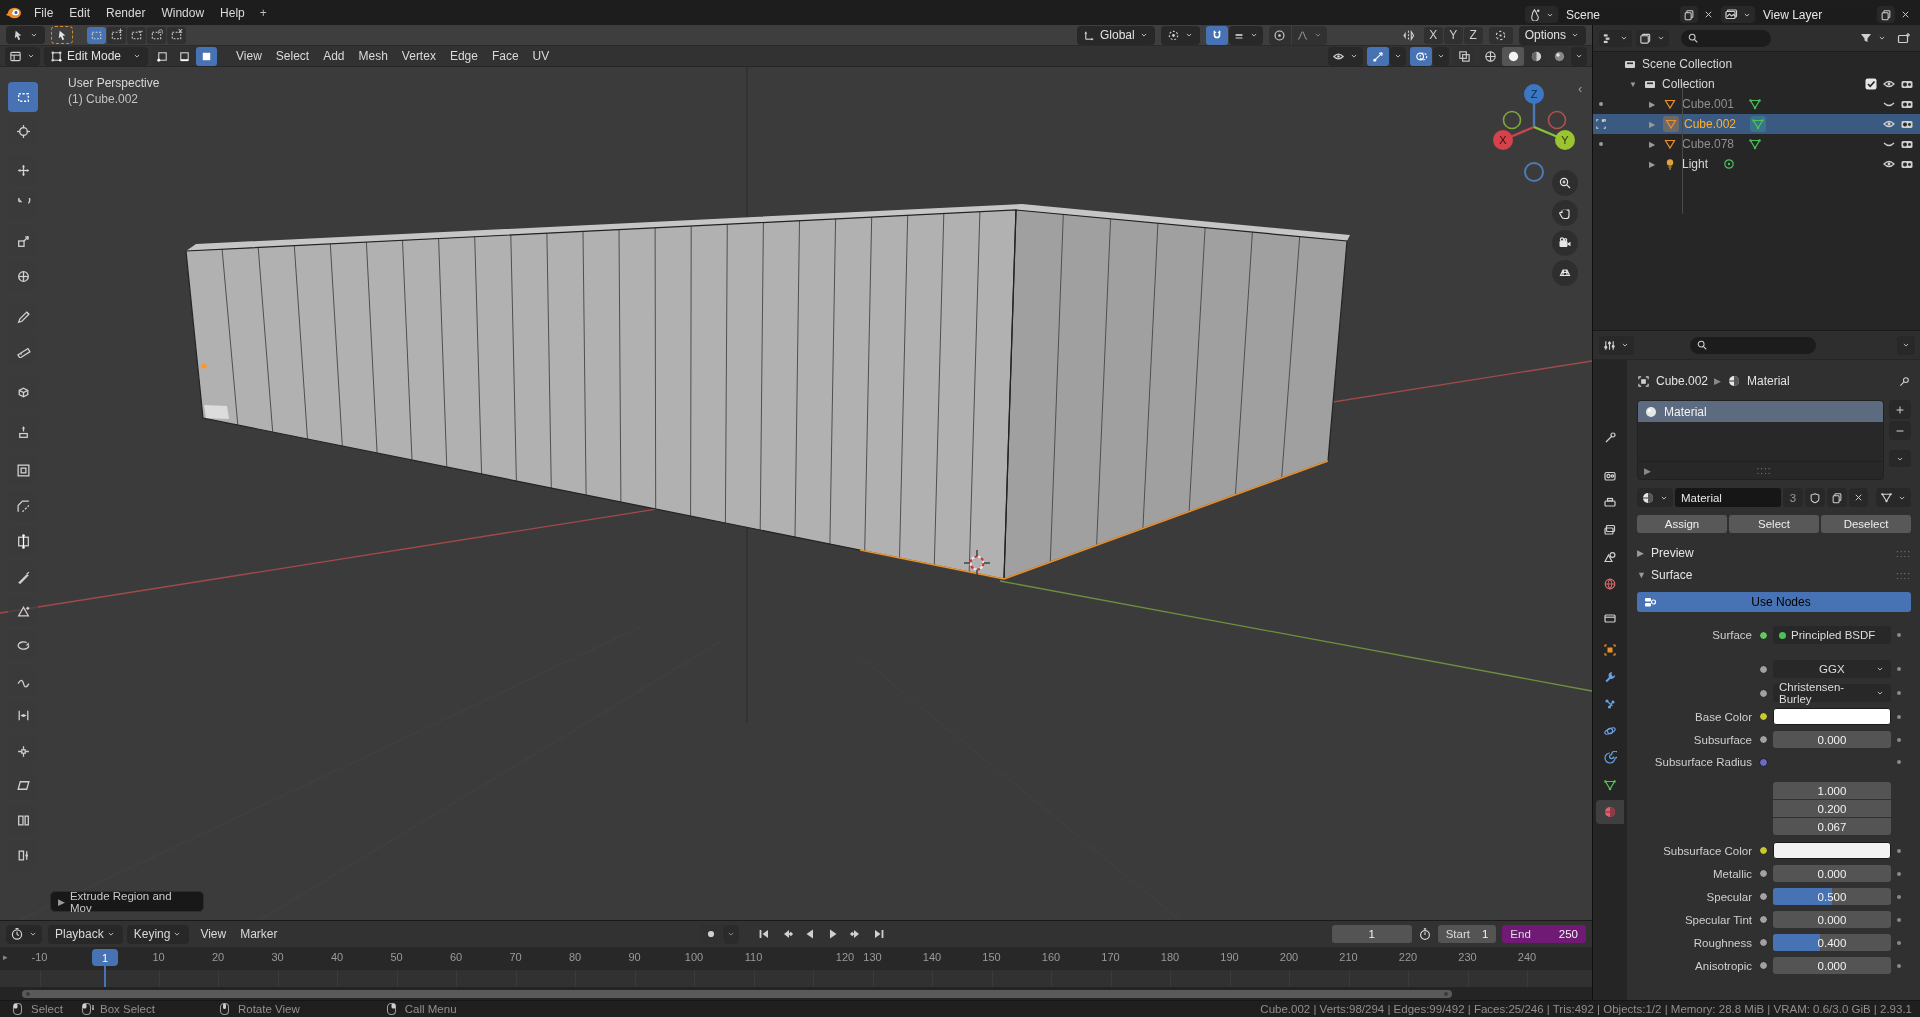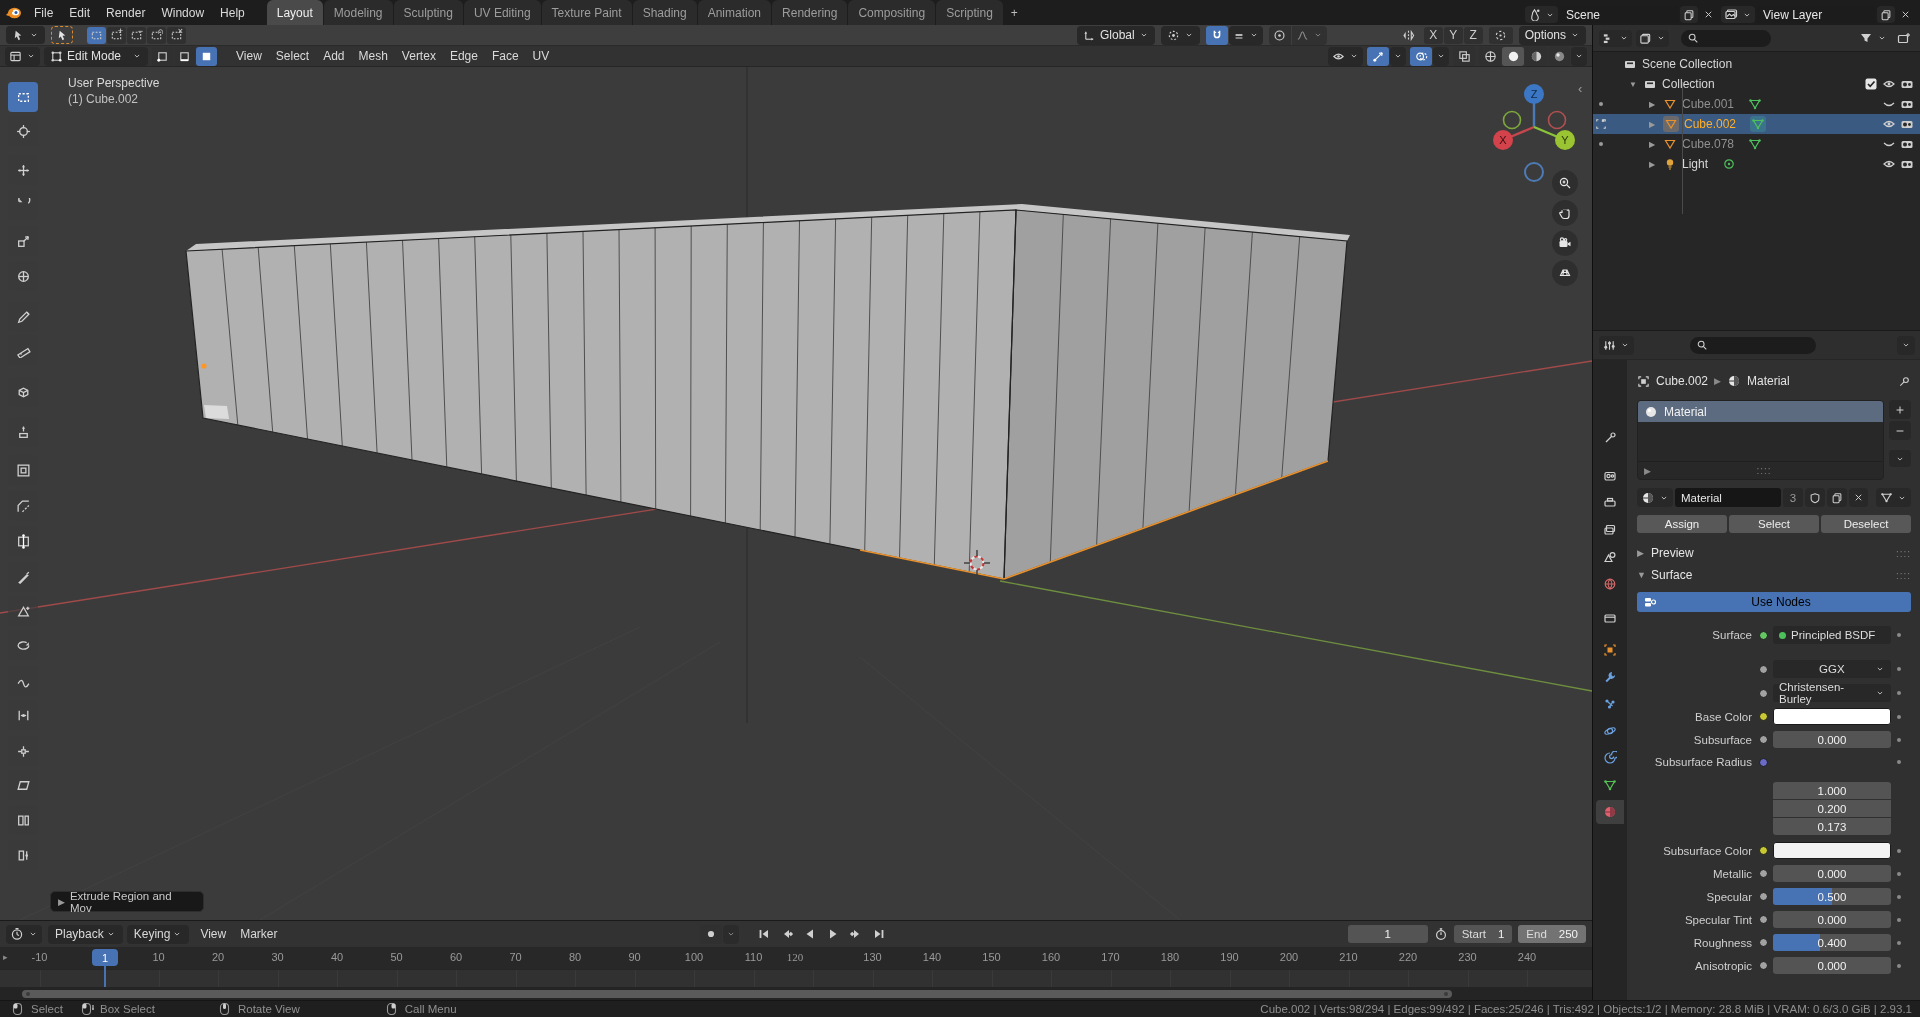--- a/index.html
+++ b/index.html
@@ -81,32 +81,20 @@
         <path d="M1 9 L7 3 l1.5 2 L3.5 10z" fill="#ec8e23"></path>
       </svg>
     </div>
     <div id="topbar-menus" class="row" style="height:25px;">
         <div class="menuitem">File</div>
         <div class="menuitem">Edit</div>
         <div class="menuitem">Render</div>
         <div class="menuitem">Window</div>
         <div class="menuitem">Help</div>
       </div>
-    <div id="workspace-tabs" class="row" style="margin-left:14px;height:25px;align-items:flex-end;">
-        <div class="tab active">Layout</div>
-        <div class="tab">Modeling</div>
-        <div class="tab">Sculpting</div>
-        <div class="tab">UV Editing</div>
-        <div class="tab">Texture Paint</div>
-        <div class="tab">Shading</div>
-        <div class="tab">Animation</div>
-        <div class="tab">Rendering</div>
-        <div class="tab">Compositing</div>
-        <div class="tab">Scripting</div>
-      </div>
     <div class="tab" style="height:25px;padding:0 7px;color:#bdbdbd;background:transparent;">+</div>
     <div style="flex:1"></div>
     <div class="row" style="gap:2px;margin-right:4px;height:21px;">
       <div class="hbtn" style="height:17px;padding:0 3px;">
           <span id="i-scenetype">
             <svg width="13" height="13" viewBox="0 0 14 14" fill="none" stroke="#d0d0d0" stroke-width="1.2">
               <path d="M4 11a3.5 3.5 0 007-1c0-2-2-3-2-5l-2-3-2 3c0 2-1 2.5-1 6z" stroke="#d0d0d0"></path>
               <circle cx="11" cy="3" r="1.4" fill="#d0d0d0" stroke="none"></circle>
             </svg>
           </span>
@@ -1358,21 +1346,21 @@
               <span class="proplabel" style="padding-top: 2px;">Subsurface Radius</span>
               <span class="socket" style="background: rgb(106, 106, 201); border: 1px solid rgb(26, 26, 26); margin-top: 4px;"></span>
               <div style="width: 118px;">
                 <div class="slider" style="margin-bottom:1px;border-radius:3px 3px 0 0;margin-top:28px;">
                   <span>1.000</span>
                 </div>
                 <div class="slider" style="margin-bottom:1px;border-radius:0;">
                   <span>0.200</span>
                 </div>
                 <div class="slider" style="margin-bottom:1px;border-radius:0 0 3px 3px;">
-                  <span>0.173</span>
+                  <span>0.067</span>
                 </div>
               </div>
               <span class="deco" style="margin-top: 6px;"></span>
             </div>
             <div class="row" style="margin-bottom: 6px;">
               <span class="proplabel">Subsurface Color</span>
               <span class="socket" style="background: rgb(200, 200, 50); border: 1px solid rgb(26, 26, 26);"></span>
               <div style="width: 118px;">
                 <div style="height:17px;border-radius:3px;background:#f2f2f2;border:1px solid #1a1a1a;"></div>
               </div>
@@ -1538,41 +1526,41 @@
               <circle cx="7" cy="8" r="4.4"></circle>
               <line x1="7" y1="8" x2="7" y2="5.2"></line>
               <line x1="5.8" y1="1.8" x2="8.2" y2="1.8"></line>
               <line x1="7" y1="1.8" x2="7" y2="3.4"></line>
             </svg>
           </span>
         <div class="row" style="background:#545454;border-radius:3px;height:18px;padding:0 8px;gap:12px;">
           <span style="color:#ddd;font-size:11.5px;">Start</span>
           <span style="color:#f2f2f2;font-size:11.5px;">1</span>
         </div>
-        <div class="row" style="background:#737373;border-radius:3px;height:18px;padding:0 8px;gap:12px;">
+        <div class="row" style="background:#701a75;border-radius:3px;height:18px;padding:0 8px;gap:28px;">
           <span style="color:#ddd;font-size:11.5px;">End</span>
           <span style="color:#f2f2f2;font-size:11.5px;">250</span>
         </div>
       </div>
     </div>
     <div id="ruler">
       <span class="abs" style="left:3px;top:5px;color:#8a8a8a;font-size:9px;">▸</span>
     <span class="ticklabel" style="left: 39.55px;">-10</span>
         <span class="ticklabel" style="left: 158.55px;">10</span>
         <span class="ticklabel" style="left: 218.05px;">20</span>
         <span class="ticklabel" style="left: 277.55px; text-align: center;">30</span>
         <span class="ticklabel" style="left: 337.05px;">40</span>
         <span class="ticklabel" style="left: 396.55px;">50</span>
         <span class="ticklabel" style="left: 456.05px;">60</span>
         <span class="ticklabel" style="left: 515.55px;">70</span>
         <span class="ticklabel" style="left: 575.05px;">80</span>
         <span class="ticklabel" style="left: 634.55px;">90</span>
         <span class="ticklabel" style="left: 694.05px;">100</span>
         <span class="ticklabel" style="left: 753.55px;">110</span>
-        <span class="ticklabel" style="left: 795px; font-family: Liberation Serif, serif;">120</span>
+        <span class="ticklabel" style="left: 845px;">120</span>
         <span class="ticklabel" style="left: 872.55px;">130</span>
         <span class="ticklabel" style="left: 932.05px;">140</span>
         <span class="ticklabel" style="left: 991.55px;">150</span>
         <span class="ticklabel" style="left: 1051.05px;">160</span>
         <span class="ticklabel" style="left: 1110.55px;">170</span>
         <span class="ticklabel" style="left: 1170.05px;">180</span>
         <span class="ticklabel" style="left: 1229.55px;">190</span>
         <span class="ticklabel" style="left: 1289.05px;">200</span>
         <span class="ticklabel" style="left: 1348.55px;">210</span>
         <span class="ticklabel" style="left: 1408.05px;">220</span>

